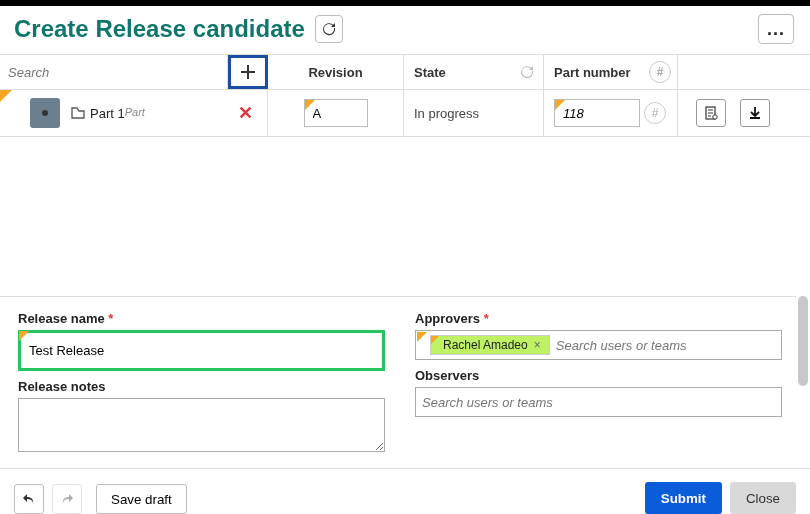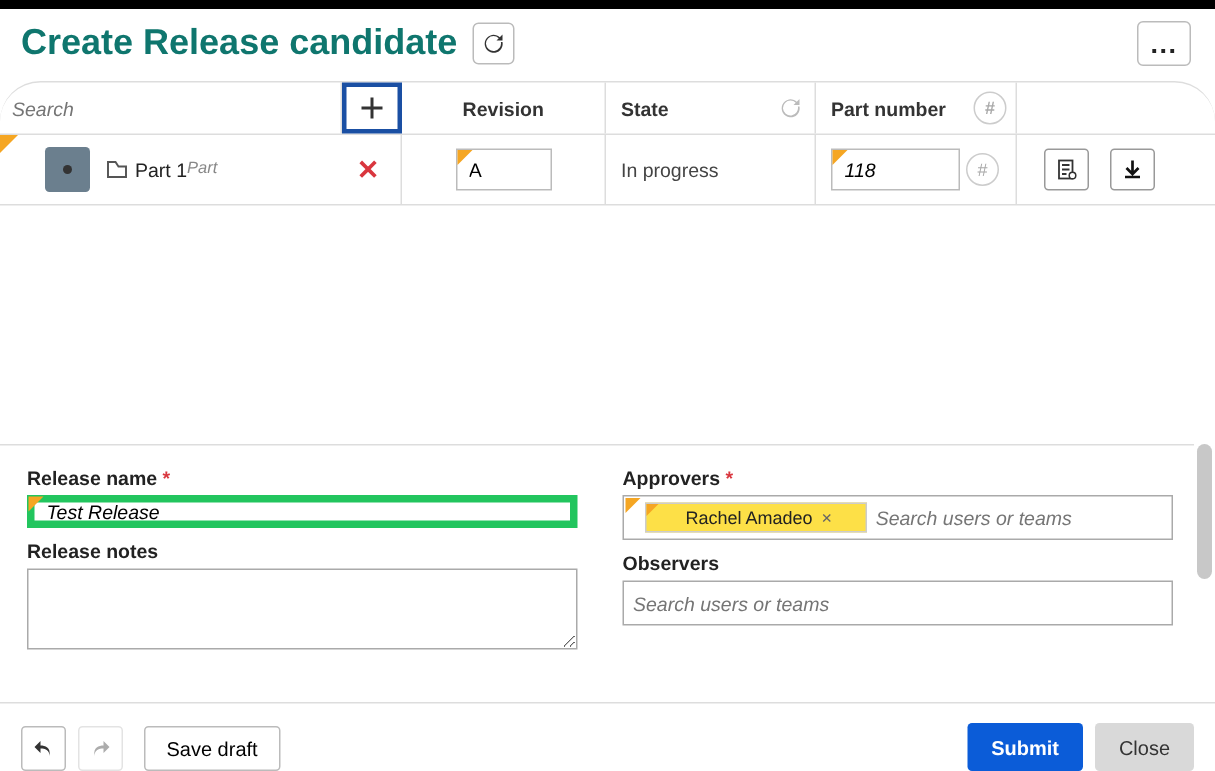--- a/index.html
+++ b/index.html
@@ -3,21 +3,21 @@
 <meta charset="utf-8">
 <style>
 * { box-sizing: border-box; margin: 0; padding: 0; }
 body { font-family: Arial, Helvetica, sans-serif; font-size: 13px; color: #222; background: #fff; width: 810px; height: 514px; overflow: hidden; position: relative; }
 .topbar-black { height: 6px; background: #000; }
 .header { display: flex; align-items: center; justify-content: space-between; padding: 8px 16px 10px 14px; }
 .header-left { display: flex; align-items: center; gap: 10px; }
 .title { font-size: 24px; font-weight: 700; color: #0f766e; }
 .refresh-btn { width: 28px; height: 28px; border: 1px solid #bbb; border-radius: 4px; background: #fff; display: flex; align-items: center; justify-content: center; cursor: pointer; }
 .more-btn { width: 36px; height: 30px; border: 1px solid #bbb; border-radius: 4px; background: #fff; display: flex; align-items: center; justify-content: center; cursor: pointer; font-size: 18px; font-weight: 700; letter-spacing: 1px; }
-.table-region { border-top: 1px solid #ddd; border-radius: 27px; }
+.table-region { border-top: 1px solid #ddd; }
 .col-head-row { display: flex; height: 34px; }
 .search-cell { width: 228px; display: flex; align-items: center; padding: 0 8px; border-right: 1px solid #ddd; }
 .search-input { flex: 1; border: none; outline: none; font-size: 13px; font-style: italic; color: #555; background: transparent; }
 .add-cell { width: 40px; border: 3px solid #1a4fa3; display: flex; align-items: center; justify-content: center; cursor: pointer; }
 .col-head { border-right: 1px solid #ddd; display: flex; align-items: center; padding: 0 10px; font-weight: 700; color: #333; position: relative; }
 .col-rev { width: 136px; justify-content: center; }
 .col-state { width: 140px; }
 .col-part { width: 134px; }
 .col-actions { flex: 1; border-right: none; }
 .head-icon { position: absolute; right: 6px; top: 50%; transform: translateY(-50%); width: 20px; height: 20px; display: flex; align-items: center; justify-content: center; color: #aaa; }
@@ -39,25 +39,25 @@
 .mini-input { width: 64px; height: 28px; border: 1px solid #bbb; padding: 0 8px; font-size: 13px; position: relative; background:#fff; }
 .mini-wrap { position: relative; }
 .mini-corner { position: absolute; top: 1px; left: 1px; width: 0; height: 0; border-top: 10px solid #f5a623; border-right: 10px solid transparent; z-index:2; }
 .partnum-input { width: 86px; font-style: italic; }
 .hash-icon { width: 22px; height: 22px; border: 1px solid #ccc; border-radius: 50%; display: flex; align-items:center; justify-content:center; color:#aaa; font-size:12px; margin-left:4px; }
 .action-icon { width: 30px; height: 28px; border: 1px solid #999; border-radius: 3px; display: flex; align-items:center; justify-content:center; cursor:pointer; }
 .form-region { position: absolute; top: 296px; left: 0; right: 14px; padding: 14px 14px 0 18px; display: flex; gap: 30px; border-top: 1px solid #ddd; }
 .form-col { flex: 1; }
 .field-label { font-weight: 700; font-size: 13px; margin-bottom: 4px; display: block; }
 .req { color: #d9363e; }
-.text-input { width: 100%; height: 22px; border: 5px solid #22c55e; padding: 0 8px; font-size: 13px; position:relative;font-style:italic; }
+.text-input { width: 100%; height: 41px; border: 3px solid #22c55e; padding: 0 8px; font-size: 13px; position:relative; }
 .text-wrap { position: relative; margin-bottom: 8px; }
 .notes { width: 100%; height: 54px; border: 1px solid #aaa; padding: 6px 8px; font-size: 13px; resize: both; }
 .approvers-box { width: 100%; min-height: 30px; border: 1px solid #aaa; padding: 3px 6px; display: flex; align-items: center; gap: 6px; position:relative; }
-.chip { border: 1px solid #ccc; background: #fde047; padding: 2px 22px; font-size: 12px; display: flex; align-items:center; gap: 6px; position:relative; }
+.chip { border: 1px solid #ccc; background: #bef264; padding: 2px 8px; font-size: 12px; display: flex; align-items:center; gap: 6px; position:relative; }
 .chip-x { cursor: pointer; color: #666; }
 .ghost-input { border: none; outline: none; flex: 1; font-style: italic; color: #b91c1c; font-size: 13px; background: transparent; }
 .scrollbar { position: absolute; right: 2px; top: 296px; width: 10px; height: 90px; background: #c8c8c8; border-radius: 5px; }
 .footer { position: absolute; bottom: 0; left: 0; right: 0; height: 46px; border-top: 1px solid #ddd; display: flex; align-items: flex-end; padding: 0 14px; gap: 8px; }
 .icon-btn { width: 30px; height: 30px; border: 1px solid #bbb; border-radius: 3px; background: #fff; display:flex; align-items:center; justify-content:center; cursor:pointer; }
 .icon-btn.disabled { opacity: .4; cursor: default; }
 .save-draft { height: 30px; padding: 0 14px; border: 1px solid #bbb; border-radius: 3px; background: #fff; cursor: pointer; margin-left: 6px; }
 .footer-spacer { flex: 1; }
 .submit { height: 32px; padding: 0 16px; background: #0b5cd8; color: #fff; border: none; border-radius: 3px; font-weight: 700; cursor: pointer; }
 .close { height: 32px; padding: 0 16px; background: #d9d9d9; color: #333; border: none; border-radius: 3px; cursor: pointer; }

